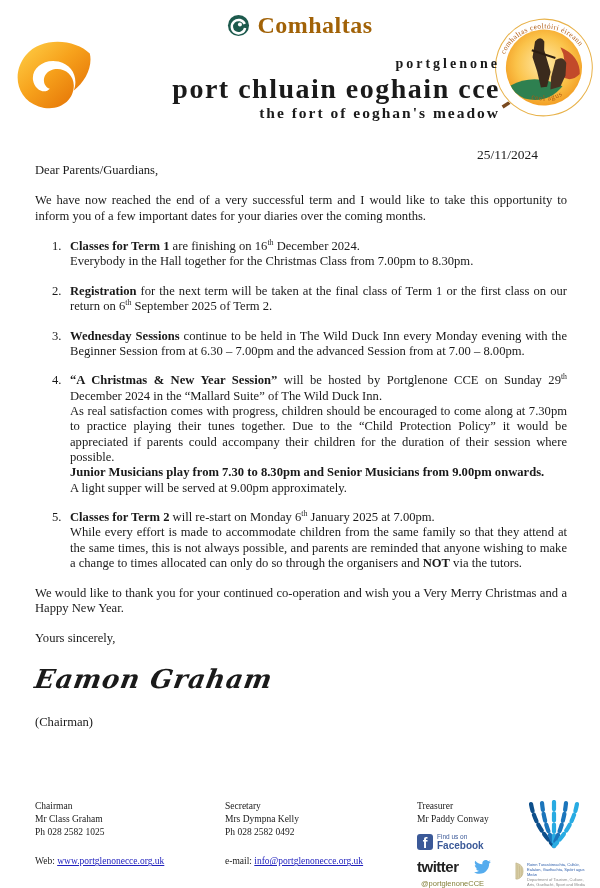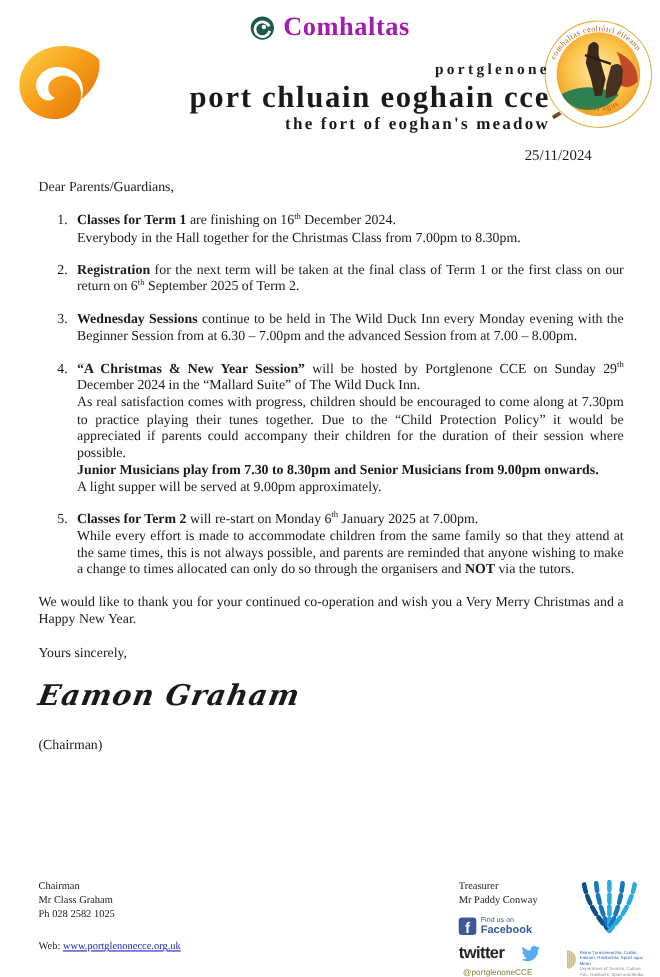--- a/index.html
+++ b/index.html
@@ -3,31 +3,31 @@
 <meta charset="utf-8">
 <style>
   html,body{margin:0;padding:0;background:#fff;}
   .page{position:relative;width:600px;height:888px;background:#fff;overflow:hidden;
         font-family:"Liberation Serif",serif;color:#1a1a1a;}
 
   
   .brand{position:absolute;top:12px;left:0;right:0;display:flex;justify-content:center;
          align-items:center;gap:7px;}
   .brand svg{width:23px;height:23px;}
-  .brand-word{font-size:24px;font-weight:bold;color:#a21caf;letter-spacing:.5px;}
+  .brand-word{font-size:24px;font-weight:bold;color:#a16207;letter-spacing:.5px;}
 
   .spiral-logo{position:absolute;left:12px;top:36px;width:82px;height:80px;}
   .cce-badge{position:absolute;right:4px;top:14px;width:104px;height:108px;transform:rotate(-6deg);}
 
   .titles{position:absolute;top:57px;left:88px;right:100px;text-align:right;line-height:1.05;}
   .t1{font-size:14px;letter-spacing:3px;font-weight:600;}
   .t2{font-size:28px;font-weight:bold;letter-spacing:1.5px;margin-top:2px;white-space:nowrap;}
   .t3{font-size:15.5px;letter-spacing:2px;font-weight:600;margin-top:2px;}
 
-  .date{position:absolute;top:133px;right:62px;font-size:13.5px;text-align:right;}
+  .date{position:absolute;top:147px;right:62px;font-size:13.5px;text-align:right;}
 
   
   .main{position:absolute;top:163px;left:35px;right:33px;font-size:12.6px;line-height:1.22;}
   .main p{margin:0 0 15px;}
   .intro,.closing{text-align:justify;}
   .li-row{display:flex;margin-bottom:14px;}
   .li-num{width:18px;margin-left:17px;flex:none;}
   .li-body{flex:1;text-align:justify;}
   .b{font-weight:bold;}
   .sup{vertical-align:super;font-size:.62em;line-height:0;}
@@ -119,20 +119,21 @@
   <div class="titles">
     <div class="t1">portglenone</div>
     <div class="t2">port chluain eoghain cce</div>
     <div class="t3">the fort of eoghan's meadow</div>
   </div>
 
   <div class="date">25/11/2024</div>
 
   <div class="main">
     <p class="salutation">Dear Parents/Guardians,</p>
+    <p class="intro">We have now reached the end of a very successful term and I would like to take this opportunity to inform you of a few important dates for your diaries over the coming months.</p>
 
     <div id="letter-list">
         <div class="li-row">
           <div class="li-num">1.</div>
           <div class="li-body"><span class="b">Classes for Term 1</span><span> are finishing on 16</span><span class="sup">th</span><span> December 2024.</span><br><span>Everybody in the Hall together for the Christmas Class from 7.00pm to 8.30pm.</span></div>
         </div>
         <div class="li-row">
           <div class="li-num">2.</div>
           <div class="li-body"><span class="b">Registration</span><span> for the next term will be taken at the final class of Term 1 or the first class on our return on 6</span><span class="sup">th</span><span> September 2025 of Term 2.</span></div>
         </div>
@@ -161,20 +162,29 @@
     <div class="f-col f-col1">
       <div>Chairman</div>
       <div>Mr Class Graham</div>
       <div>Ph 028 2582 1025</div>
       <div class="f-linkrow">
         <span>Web:</span>
         <a class="f-link">www.portglenonecce.org.uk</a>
       </div>
     </div>
 
+    <div class="f-col f-col2">
+      <div>Secretary</div>
+      <div>Mrs Dympna Kelly</div>
+      <div>Ph 028 2582 0492</div>
+      <div class="f-linkrow">
+        <span>e-mail:</span>
+        <a class="f-link">info@portglenonecce.org.uk</a>
+      </div>
+    </div>
 
     <div class="f-col f-col3">
       <div>Treasurer</div>
       <div>Mr Paddy Conway</div>
 
       <div class="fb-badge">
         <div class="fb-icon">f</div>
         <div class="fb-text">
           <div class="fb-find">Find us on</div>
           <div class="fb-word">Facebook</div>

